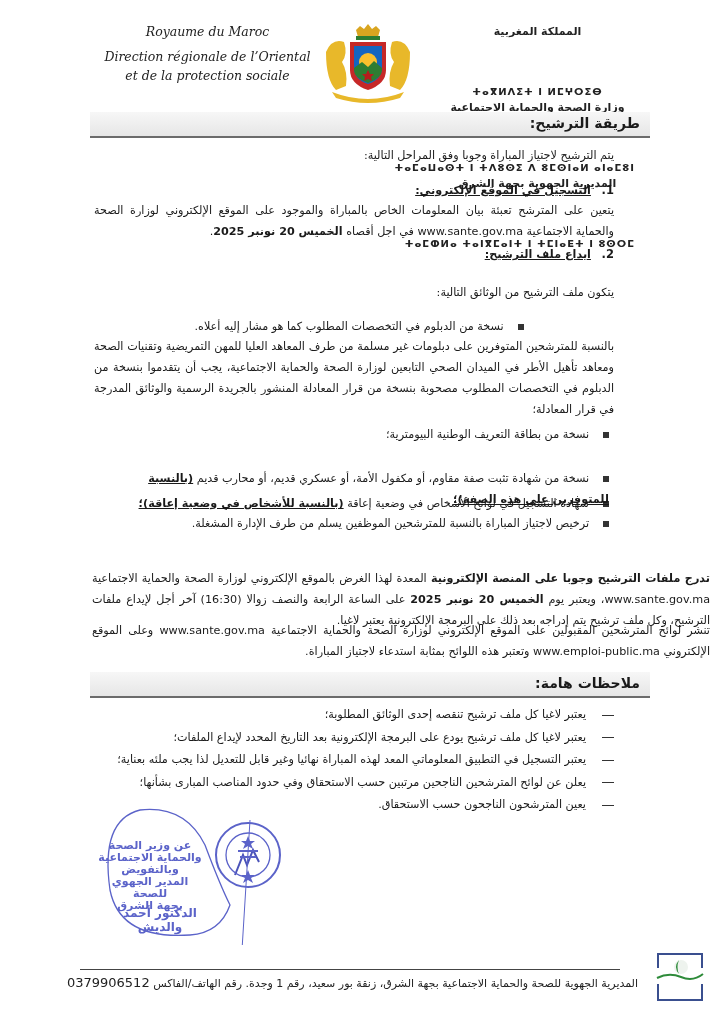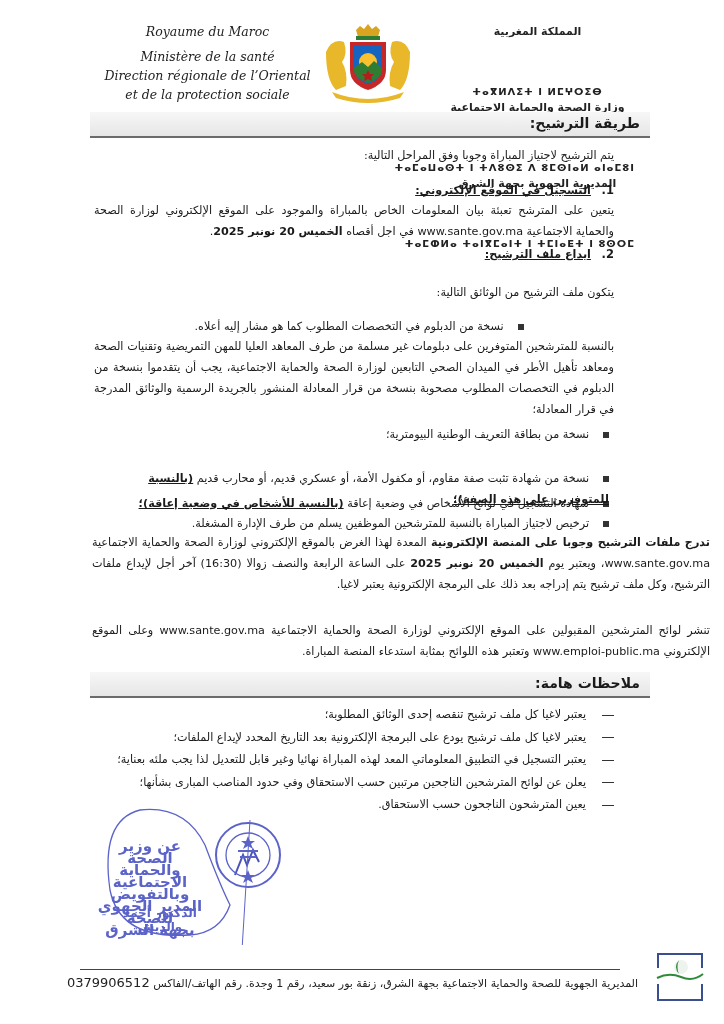--- a/index.html
+++ b/index.html
@@ -28,29 +28,28 @@
   .justify { text-align: justify; text-align-last: right; }
   .u { text-decoration: underline; font-weight: bold; }
   .b { font-weight: bold; margin-top: 36px; }
   .num-head { font-weight: bold; font-size: 11.5px; }
   .bullet-sq { display: inline-block; width: 6px; height: 6px; background: #333; margin-left: 14px; vertical-align: middle; }
   .dash { display: inline-block; width: 12px; height: 1px; background: #333; margin-left: 16px; vertical-align: middle; }
   .ltr { direction: ltr; unicode-bidi: embed; }
   .footer-line { left: 80px; top: 969px; width: 540px; height: 1px; background: #444; }
   .footer-text { left: 90px; top: 975px; width: 548px; direction: rtl; text-align: right; font-size: 11px; white-space: nowrap; color: #222; }
   .stamp-text { left: 95px; top: 840px; width: 110px; direction: rtl; text-align: center;
-    color: #5b63c9; font-size: 15px; line-height: 12px; font-weight: bold; }
+    color: #5b63c9; font-size: 11px; line-height: 12px; font-weight: bold; }
   .stamp-name { left: 100px; top: 906px; width: 120px; direction: rtl; text-align: center; color: #5b63c9; font-weight: bold; font-size: 12px; }
 </style>
 </head>
 <body>
 
 <div class="abs fr-header">
   <div class="l0">Royaume du Maroc</div>
-  <div>Ministère de la santé</div>
   <div>Direction régionale de l’Oriental</div>
   <div>et de la protection sociale</div>
 </div>
 
 <div class="abs emblem">
   <svg width="100" height="82" viewBox="0 0 100 82">
     <path d="M8 30 q6 -14 18 -10 q4 12 -2 20 q6 10 4 24 l-10 4 q-10 -10 -10 -38z" fill="#e8b82a"></path>
     <path d="M92 30 q-6 -14 -18 -10 q-4 12 2 20 q-6 10 -4 24 l10 4 q10 -10 10 -38z" fill="#e8b82a"></path>
     <path d="M38 8 l4 -4 l4 3 l4 -5 l4 5 l4 -3 l4 4 l-2 7 h-20z" fill="#d9a520"></path>
     <rect x="38" y="14" width="24" height="4" fill="#2e7d32"></rect>
@@ -109,26 +108,26 @@
 <div class="abs rtl txt" style="right:115px; top:445px; width:500px;margin-top:48px;">
   <span class="bullet-sq"></span><span>شهادة التسجيل في لوائح الأشخاص في وضعية إعاقة </span><span class="u">(بالنسبة للأشخاص في وضعية إعاقة)؛</span>
 </div>
 <div class="abs rtl txt" style="right:115px; top:468px; width:500px;">
   <span class="bullet-sq"></span><span>نسخة من شهادة تثبت صفة مقاوم، أو مكفول الأمة، أو عسكري قديم، أو محارب قديم </span><span class="u">(بالنسبة للمتوفرين على هذه الصفة)؛</span>
 </div>
 <div class="abs rtl txt" style="right:115px; top:513px; width:500px;">
   <span class="bullet-sq"></span><span>ترخيص لاجتياز المباراة بالنسبة للمترشحين الموظفين يسلم من طرف الإدارة المشغلة.</span>
 </div>
 
-<div class="abs rtl txt justify" style="right:14px; top:532px; width:618px;">
+<div class="abs rtl txt justify" style="right:14px; top:568px; width:618px;">
   <span class="b">تدرج ملفات الترشيح وجوبا على المنصة الإلكترونية</span><span> المعدة لهذا الغرض بالموقع الإلكتروني لوزارة الصحة والحماية الاجتماعية </span><span class="ltr">www.sante.gov.ma</span><span>، ويعتبر يوم </span><span class="b">الخميس 20 نونبر 2025</span><span> على الساعة الرابعة والنصف زوالا (16:30) آخر أجل لإيداع ملفات الترشيح، وكل ملف ترشيح يتم إدراجه بعد ذلك على البرمجة الإلكترونية يعتبر لاغيا.</span>
 </div>
 
 <div class="abs rtl txt justify" style="right:14px; top:620px; width:618px;">
-  <span>تنشر لوائح المترشحين المقبولين على الموقع الإلكتروني لوزارة الصحة والحماية الاجتماعية </span><span class="ltr">www.sante.gov.ma</span><span> وعلى الموقع الإلكتروني </span><span class="ltr">www.emploi-public.ma</span><span> وتعتبر هذه اللوائح بمثابة استدعاء المنصة المباراة.</span>
+  <span>تنشر لوائح المترشحين المقبولين على الموقع الإلكتروني لوزارة الصحة والحماية الاجتماعية </span><span class="ltr">www.sante.gov.ma</span><span> وعلى الموقع الإلكتروني </span><span class="ltr">www.emploi-public.ma</span><span> وتعتبر هذه اللوائح بمثابة استدعاء لاجتياز المباراة.</span>
 </div>
 
 <div class="abs section-bar" style="top:672px;">
   <span>ملاحظات هامة:</span>
 </div>
 
 <div class="abs rtl txt" style="right:110px; top:704px; width:520px; line-height:22.5px;">
   <div><span class="dash"></span><span>يعتبر لاغيا كل ملف ترشيح تنقصه إحدى الوثائق المطلوبة؛</span></div>
   <div><span class="dash"></span><span>يعتبر لاغيا كل ملف ترشيح يودع على البرمجة الإلكترونية بعد التاريخ المحدد لإيداع الملفات؛</span></div>
   <div><span class="dash"></span><span>يعتبر التسجيل في التطبيق المعلوماتي المعد لهذه المباراة نهائيا وغير قابل للتعديل لذا يجب ملئه بعناية؛</span></div>

